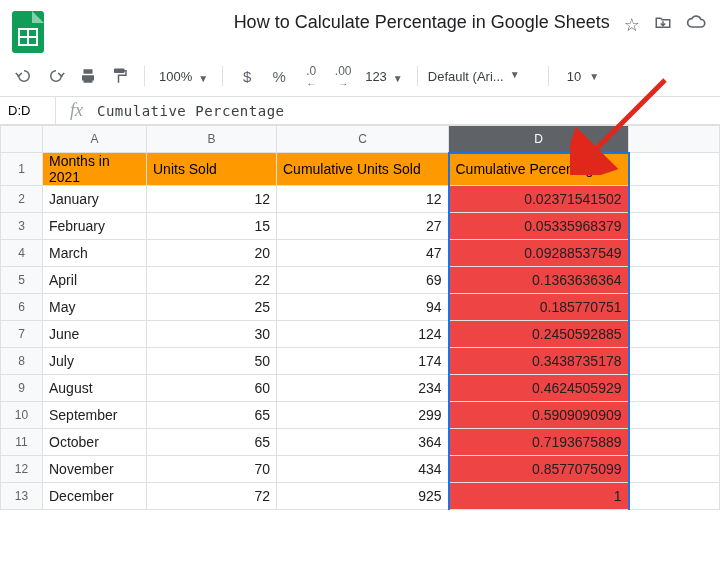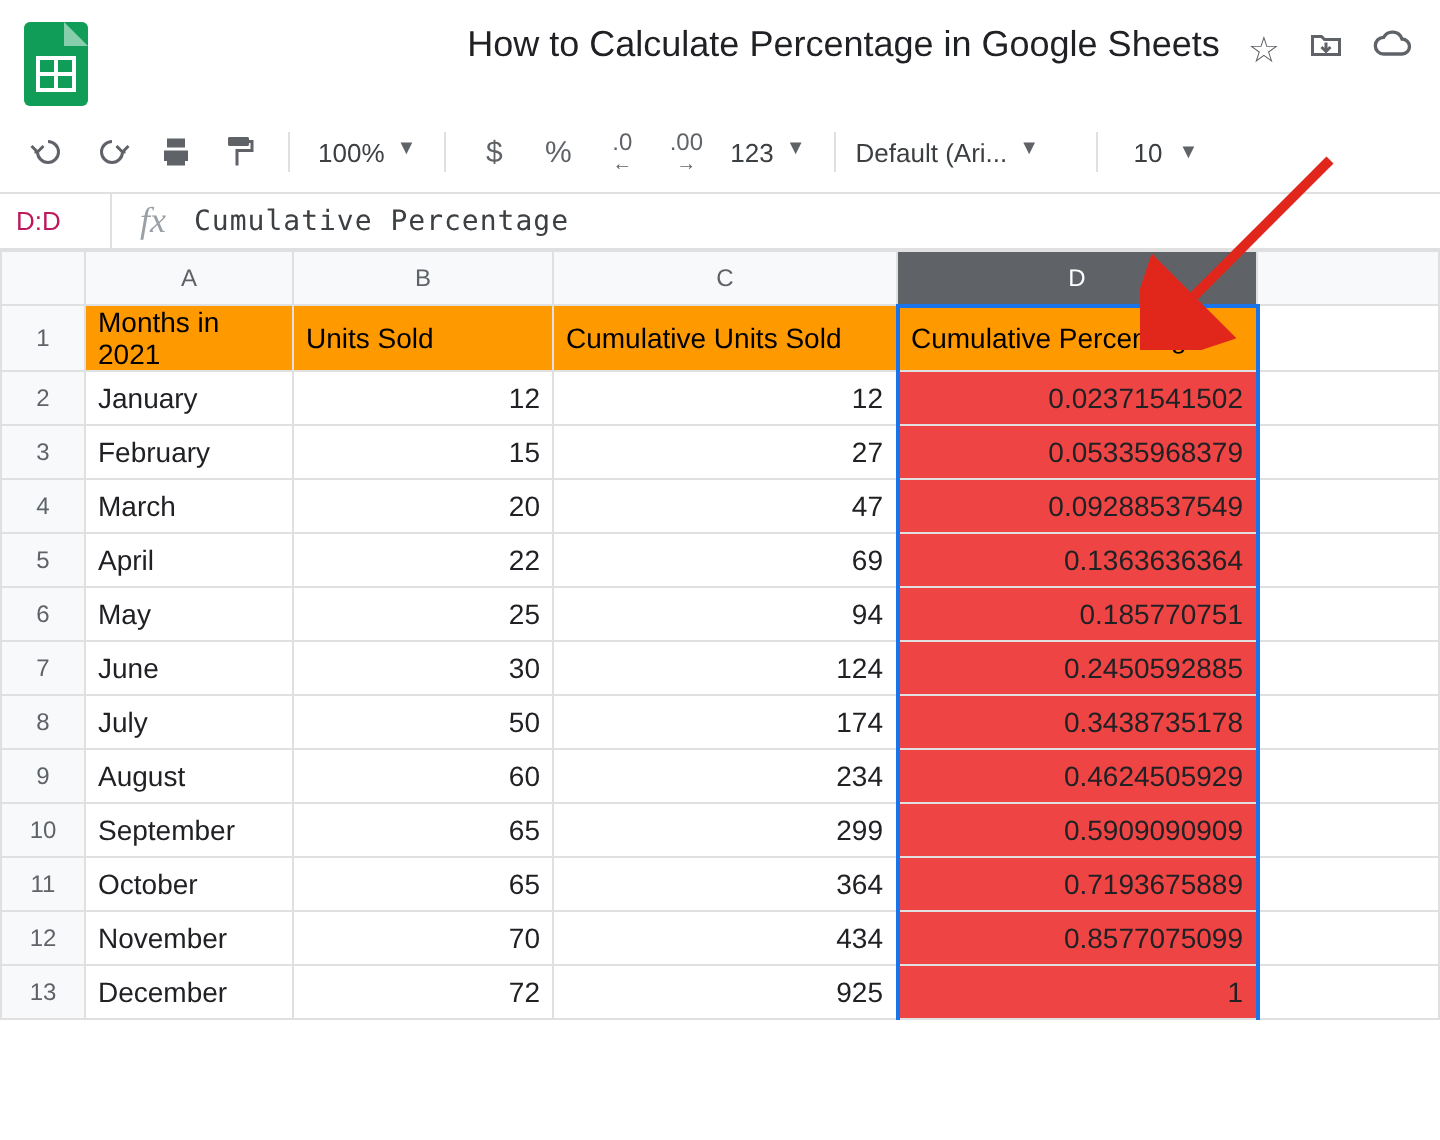--- a/index.html
+++ b/index.html
@@ -11,26 +11,26 @@
   .doc-title { font-size: 18px; color: #202124; padding: 2px 4px; }
   .title-icons { display: flex; gap: 14px; align-items: center; padding-right: 4px; margin-top: 4px; }
   .title-icons span { color: #5f6368; font-size: 18px; cursor: pointer; }
   .menubar { display: flex; gap: 2px; padding: 4px 0 6px 0; font-size: 14px; color: #202124; }
   .menubar span { padding: 4px 9px; cursor: pointer; border-radius: 4px; }
   .menubar span.last { text-decoration: underline; color: #5f6368; cursor: pointer; }
   .toolbar { display: flex; align-items: center; gap: 4px; padding: 6px 10px; border-bottom: 1px solid #e0e0e0; }
   .tbtn { width: 28px; height: 28px; display: flex; align-items: center; justify-content: center; color: #5f6368; cursor: pointer; border-radius: 4px; }
   .tbtn svg { width: 18px; height: 18px; fill: #5f6368; }
   .tsep { width: 1px; height: 20px; background: #e0e0e0; margin: 0 6px; }
-  .zoom { display: flex; align-items: flex-start; gap: 6px; font-size: 13px; color: #3c4043; padding: 0 4px; cursor: pointer; }
+  .zoom { display: flex; align-items: flex-end; gap: 6px; font-size: 13px; color: #3c4043; padding: 0 4px; cursor: pointer; }
   .caret { font-size: 10px; color: #5f6368; }
   .fontsel { display: flex; gap: 6px; font-size: 13px; color: #3c4043; cursor: pointer; width: 110px; overflow: hidden; white-space: nowrap; }
   .fontsize { font-size: 13px; color: #3c4043; padding: 0 8px; display: flex; align-items: center; gap: 8px; }
   .namebox-row { display: flex; align-items: center; border-bottom: 1px solid #e0e0e0; height: 28px; }
-  .namebox { width: 56px; padding: 0 8px; font-size: 13px; color: #be185d; border-right: 1px solid #e0e0e0; height: 100%; display: flex; align-items: center; }
+  .namebox { width: 56px; padding: 0 8px; font-size: 13px; color: #000000; border-right: 1px solid #e0e0e0; height: 100%; display: flex; align-items: center; }
   .fx-label { font-style: italic; font-family: serif; color: #9aa0a6; padding: 0 14px; font-size: 18px; }
   .formula-bar { font-family: "Consolas", monospace; font-size: 14px; color: #3c4043; letter-spacing: 0.5px; }
   .grid-wrap { position: relative; }
   table.grid { border-collapse: collapse; width: 100%; table-layout: fixed; }
   .grid th, .grid td { border: 1px solid #e0e0e0; height: 27px; font-size: 14px; }
   .grid thead th { background: #f8f9fa; color: #5f6368; font-weight: normal; font-size: 12px; text-align: center; }
   .grid thead th.sel { background: #5f6368; color: #fff; }
   .grid tbody th { background: #f8f9fa; color: #5f6368; font-weight: normal; font-size: 12px; text-align: center; width: 42px; }
   .grid td { padding: 0 6px; }
   .hdrcell { background: #ff9900 !important; color: #000; font-size: 14px; padding: 0 6px; }

